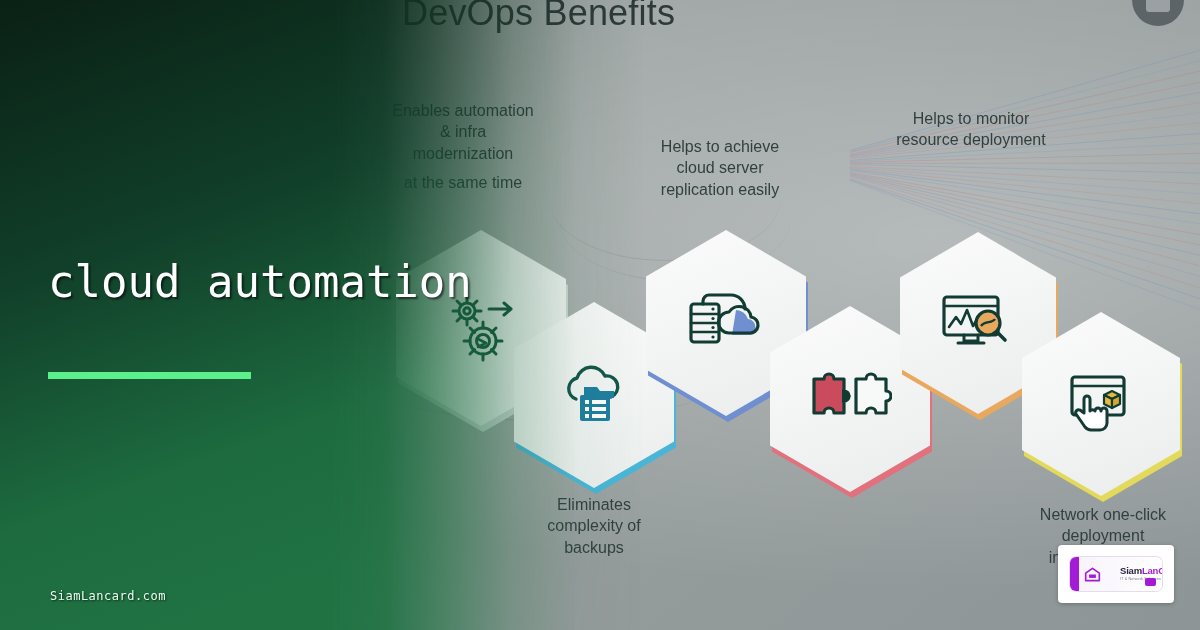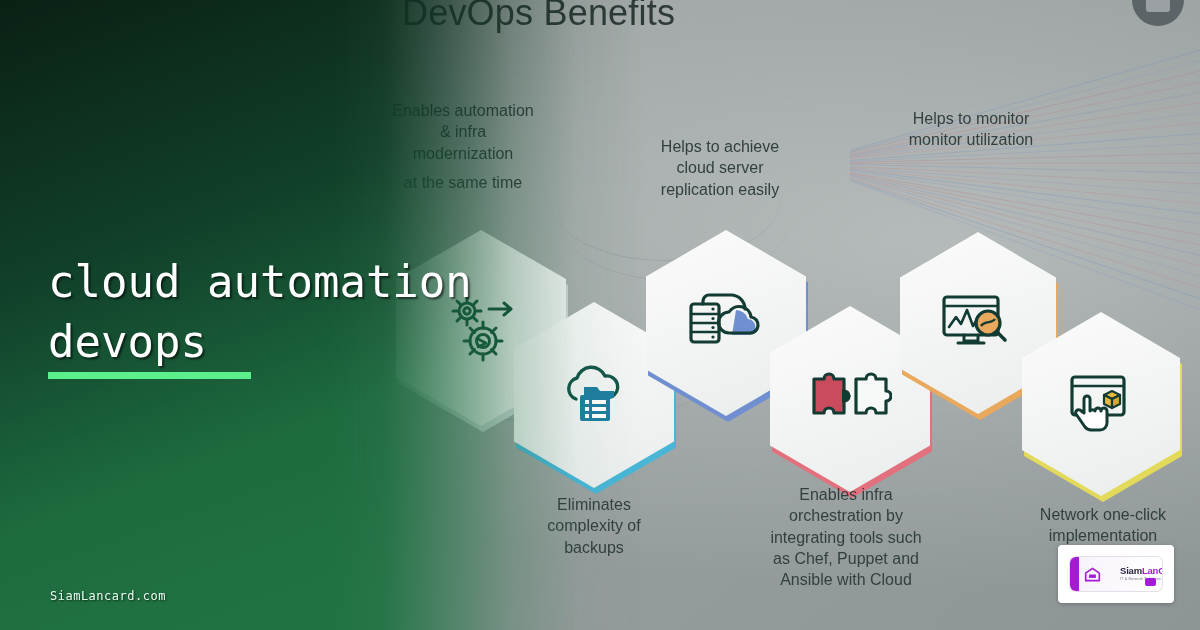--- a/index.html
+++ b/index.html
@@ -267,49 +267,42 @@
     </div>
 
     <div class="cap" style="left:630px;top:136px;width:180px;">
       <div>Helps to achieve</div>
       <div>cloud server</div>
       <div>replication easily</div>
     </div>
 
     <div class="cap" style="left:862px;top:108px;width:218px;">
       <div>Helps to monitor</div>
-      <div>monitor utilization</div>
+      <div>resource deployment</div>
     </div>
 
     <div class="cap" style="left:514px;top:494px;width:160px;">
       <div>Eliminates</div>
       <div>complexity of</div>
       <div>backups</div>
     </div>
 
-    <div class="cap" style="left:756px;top:484px;width:180px;">
-      <div>Enables infra</div>
-      <div>orchestration by</div>
-      <div>integrating tools such</div>
-      <div>as Chef, Puppet and</div>
-      <div>Ansible with Cloud</div>
-    </div>
 
     <div class="cap" style="left:1012px;top:504px;width:182px;">
       <div>Network one-click</div>
+      <div>deployment</div>
       <div>implementation</div>
     </div>
   </div>
 
   <div class="overlay-soft"></div>
   <div class="overlay"></div>
 
   <div class="headline">
     <span>cloud automation</span>
-    <span class="l2">devops</span>
   </div>
   <div class="accent-bar"></div>
   <div class="site">SiamLancard.com</div>
 
   <div class="badge">
     <div class="badge-card">
       <div class="badge-stripe"></div>
       <svg class="badge-icon" viewBox="0 0 24 22">
         <path d="M2 9 12 2l10 7v11H2z" fill="none" stroke="#a41bd6" stroke-width="2.4" stroke-linejoin="round"></path>
         <rect x="7" y="11" width="10" height="5" fill="#a41bd6"></rect>

